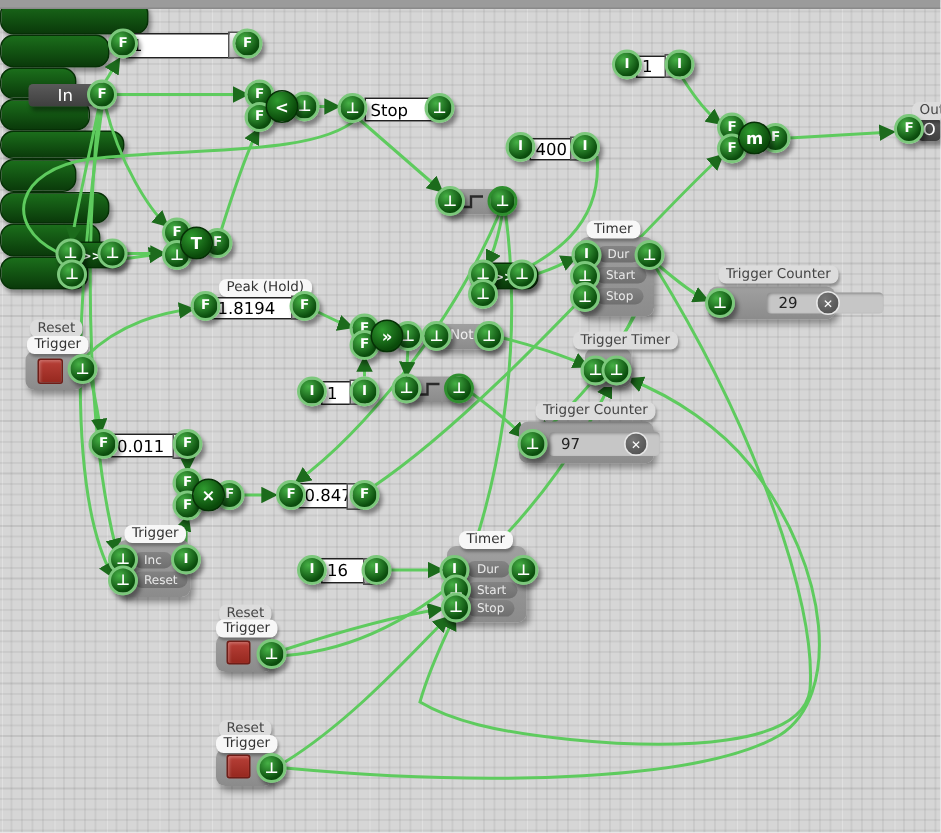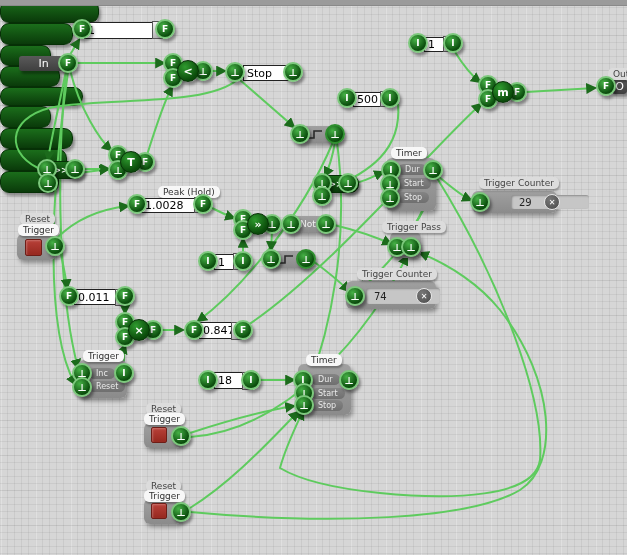--- a/index.html
+++ b/index.html
@@ -125,47 +125,47 @@
       <span>Stop</span>
     </div>
 
   <div class="gn" style="left:411px;top:34px;width:49px;height:19px;"></div>
   <div class="wbox" style="left:424px;top:37px;width:21px;height:13px;z-index:3;">
       <span>1</span>
     </div>
 
   <div class="gn" style="left:339px;top:89px;width:58px;height:19px;"></div>
   <div class="wbox" style="left:353px;top:92px;width:28px;height:13px;z-index:3;">
-      <span>500</span>
-    </div>
-
-  <div class="tab" style="left:146px;top:186px;margin-left:12px;"><span>Peak (Hold)</span></div>
+      <span>400</span>
+    </div>
+
+  <div class="tab" style="left:146px;top:186px;"><span>Peak (Hold)</span></div>
   <div class="gn" style="left:129px;top:196px;width:81px;height:17px;"></div>
   <div class="wbox" style="left:141px;top:198px;width:53px;height:13px;z-index:3;">
-      <span>1.0028</span>
+      <span>1.8194</span>
     </div>
 
   <div class="gn" style="left:201px;top:251px;width:49px;height:20px;"></div>
   <div class="wbox" style="left:214px;top:254px;width:20px;height:14px;z-index:3;">
       <span>1</span>
     </div>
 
   <div class="gn" style="left:61px;top:287px;width:71px;height:19px;"></div>
   <div class="wbox" style="left:74px;top:289px;width:42px;height:14px;z-index:3;">
       <span>0.011</span>
     </div>
 
   <div class="gn" style="left:186px;top:320px;width:65px;height:20px;"></div>
   <div class="wbox" style="left:199px;top:322px;width:33px;height:15px;z-index:3;">
       <span>0.847</span>
     </div>
 
   <div class="gn" style="left:201px;top:370px;width:57px;height:20px;"></div>
   <div class="wbox" style="left:214px;top:372px;width:28px;height:15px;z-index:3;">
-      <span>18</span>
+      <span>16</span>
     </div>
 
   <div class="gpill" style="left:38px;top:161px;width:44px;height:16px;">
       <span>&gt;&gt;</span>
     </div>
   <div class="gpill" style="left:313px;top:175px;width:44px;height:16px;">
       <span>&gt;&gt;</span>
     </div>
 
   <div class="gray" style="position:absolute;left:295px;top:126px;width:45px;height:17px;"></div>
@@ -188,27 +188,27 @@
 
   <div class="tab gray-tab" style="left:479px;top:177px;"><span>Trigger Counter</span></div>
   <div class="gray" style="position:absolute;left:472px;top:191px;width:85px;height:22px;"></div>
   <div class="inset" style="left:511px;top:195px;width:70px;height:14px;">
       <span>29</span>
     </div>
   <div class="xbtn" style="left:552px;top:202px;">
       <span>✕</span>
     </div>
 
-  <div class="tab gray-tab" style="left:382px;top:221px;"><span>Trigger Pass</span></div>
+  <div class="tab gray-tab" style="left:382px;top:221px;"><span>Trigger Timer</span></div>
   <div class="gray" style="position:absolute;left:390px;top:232px;width:31px;height:26px;"></div>
 
   <div class="tab gray-tab" style="left:357px;top:268px;"><span>Trigger Counter</span></div>
   <div class="gray" style="position:absolute;left:346px;top:281px;width:90px;height:28px;"></div>
   <div class="inset" style="left:366px;top:288px;width:66px;height:16px;">
-      <span>74</span>
+      <span>97</span>
     </div>
   <div class="xbtn" style="left:424px;top:296px;">
       <span>✕</span>
     </div>
 
   <div class="tab" style="left:83px;top:350px;"><span>Trigger</span></div>
   <div class="gray" style="position:absolute;left:78px;top:360px;width:49px;height:38px;"></div>
   <div class="pill" style="left:89px;top:368px;"><span>Inc</span></div>
   <div class="pill" style="left:89px;top:381px;"><span>Reset</span></div>
 

